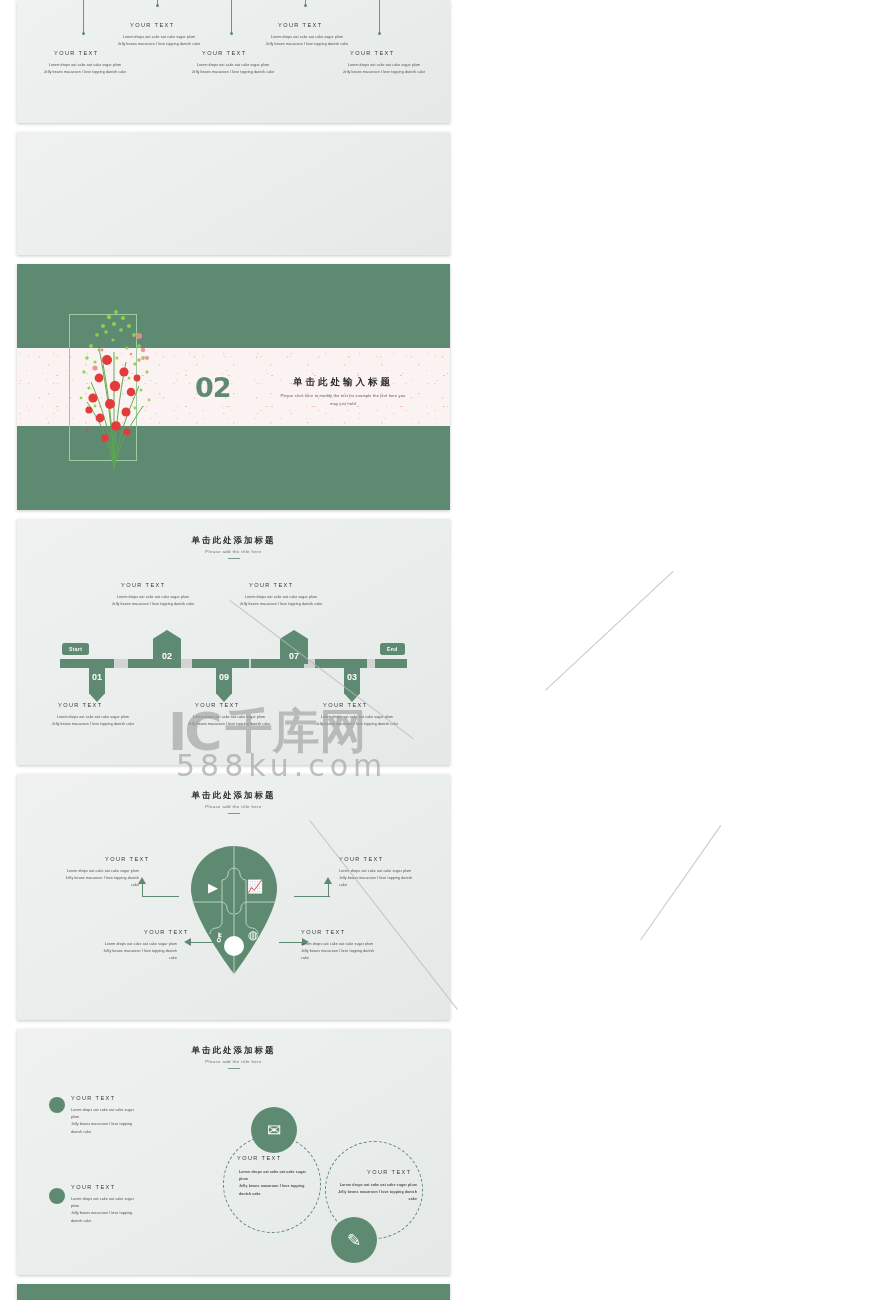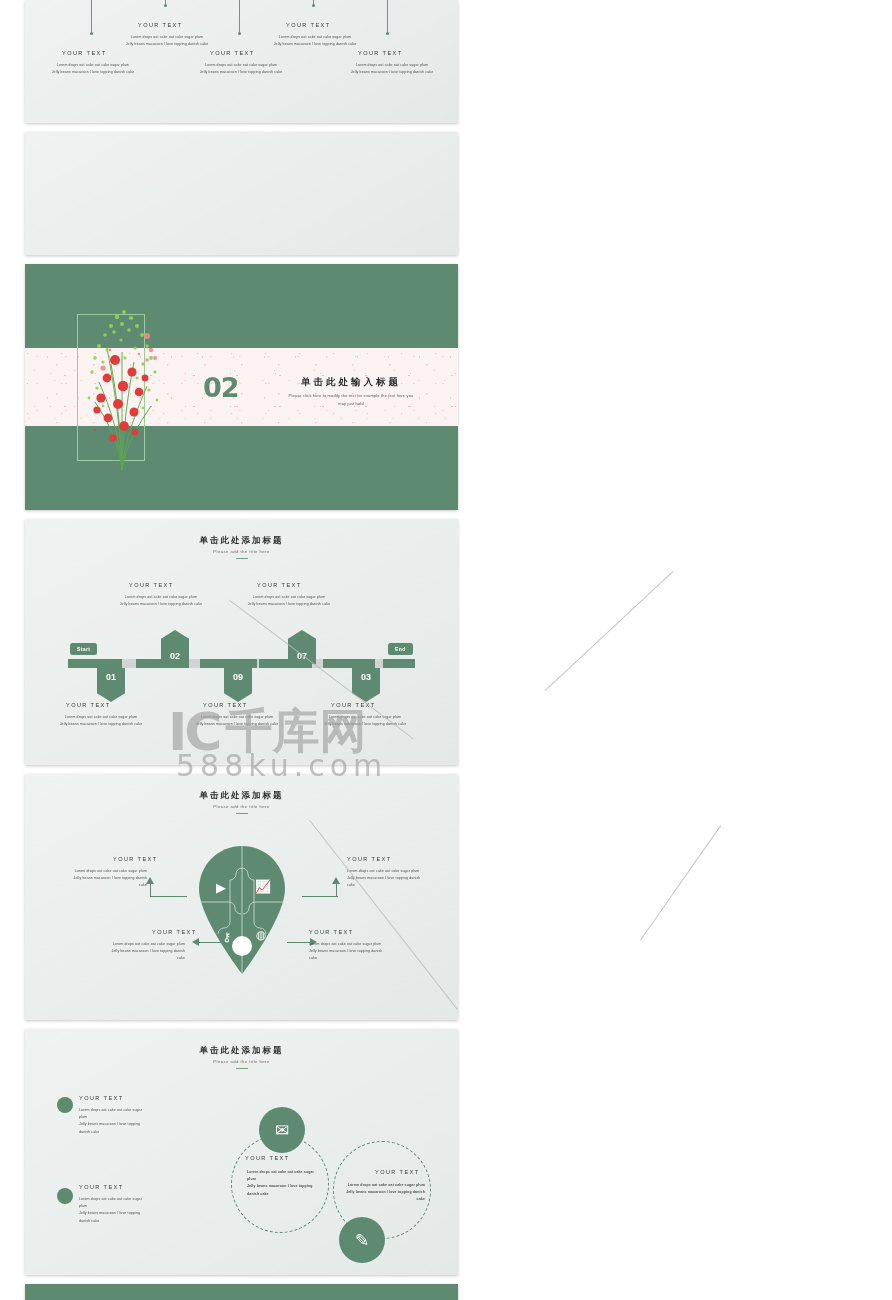--- a/index.html
+++ b/index.html
@@ -6,21 +6,21 @@
   body{
     width:892px;height:1300px;
     background:#ffffff;
     font-family:"Liberation Sans", sans-serif;
     overflow:hidden;
   }
   .gallery{
     position:relative;
     width:892px;height:1300px;
     box-sizing:border-box;
-    padding:0 20px;
+    padding:0 12px;
     display:flex;flex-wrap:wrap;
     align-content:flex-start;
   }
   .slide{
     position:relative;
     width:433px;height:246px;
     margin:0 5px 9px 5px;
     background:linear-gradient(150deg,#eff2f1 0%,#e9edec 55%,#e4e9e8 100%);
     box-shadow:0 1px 3px rgba(0,0,0,.22);
     overflow:hidden;
@@ -99,21 +99,21 @@
   
   .bouquet{position:absolute;left:52px;top:38px;width:90px;height:170px;}
 
   
   .tl-bar{position:absolute;height:9px;background:#d3d3d3;}
   .tl-seg{position:absolute;height:9px;background:#5f8a72;}
   .tl-up{position:absolute;width:28px;height:34px;background:#5f8a72;
     clip-path:polygon(50% 0,100% 26%,100% 100%,0 100%,0 26%);
     color:#fff;font-weight:700;font-size:9px;
     display:flex;align-items:flex-end;justify-content:center;padding-bottom:3px;box-sizing:border-box;}
-  .tl-dn{position:absolute;width:28px;height:34px;background:#5f8a72;
+  .tl-dn{position:absolute;width:16px;height:34px;background:#5f8a72;
     clip-path:polygon(0 0,100% 0,100% 74%,50% 100%,0 74%);
     color:#fff;font-weight:700;font-size:9px;
     display:flex;align-items:flex-start;justify-content:center;padding-top:4px;box-sizing:border-box;}
   .tl-cap{position:absolute;background:#5f8a72;color:#fff;
     font-size:5px;font-weight:700;border-radius:2.5px;
     padding:3px 7px;letter-spacing:.4px;}
   .arrow-l,.arrow-r{position:absolute;height:1.2px;background:#5f8a72;}
 
   
   .dashc{position:absolute;border:1.6px dashed #5f8a72;border-radius:50%;}

